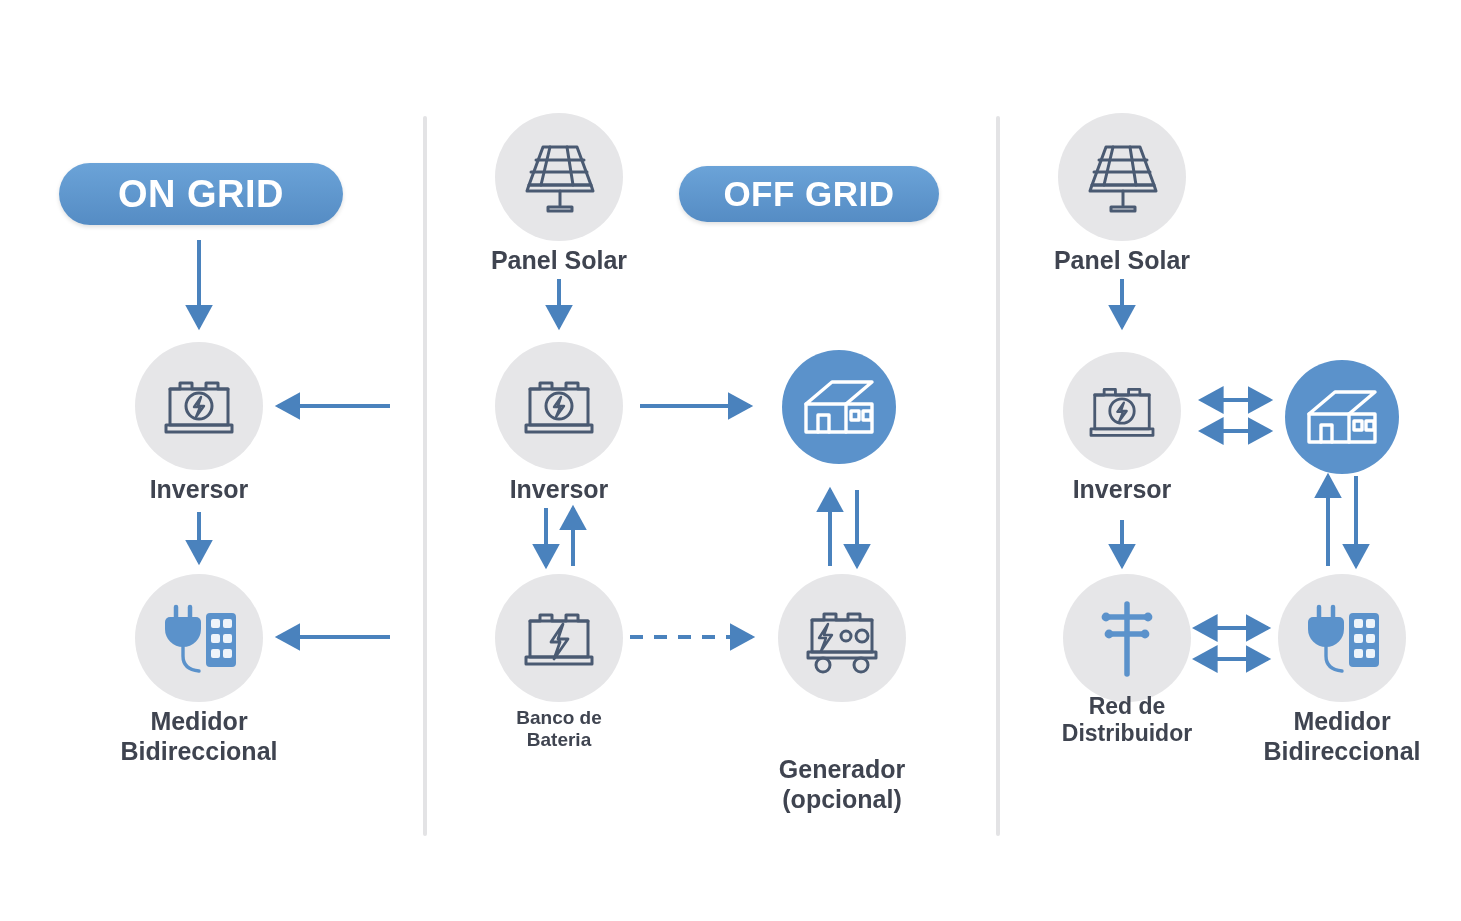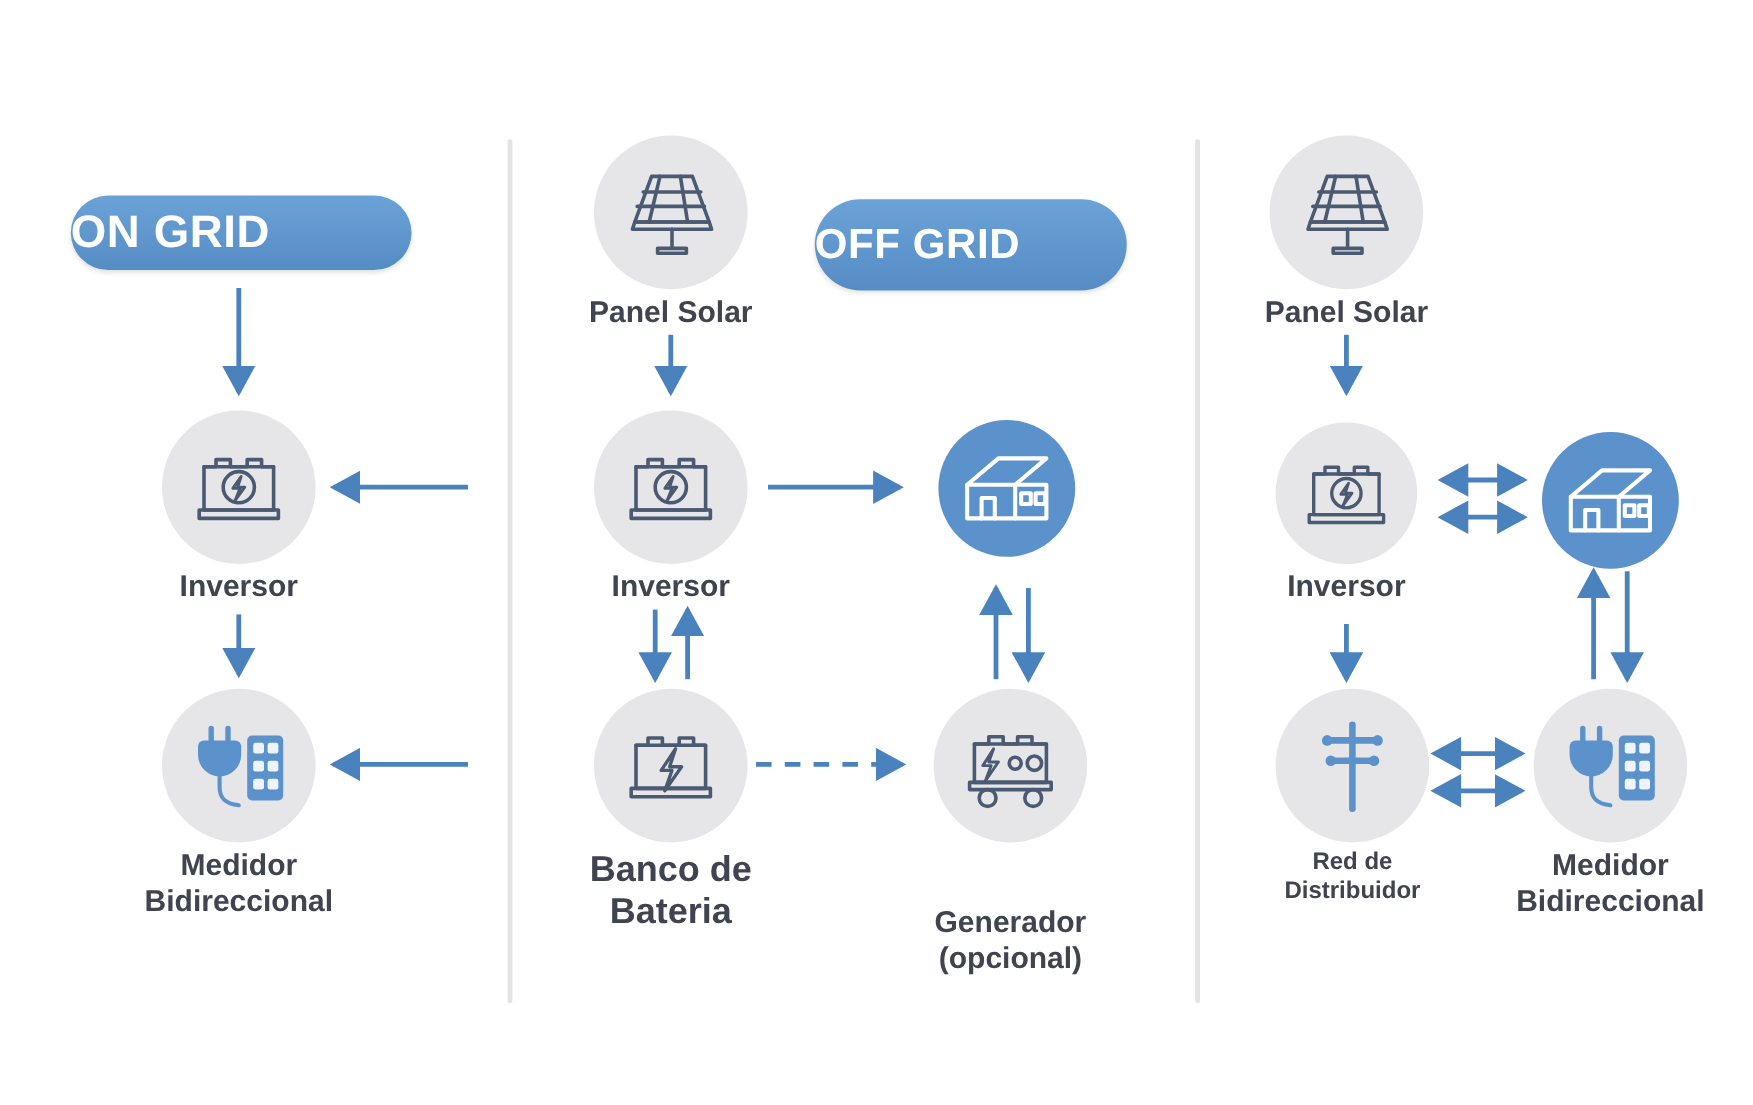--- a/index.html
+++ b/index.html
@@ -13,21 +13,21 @@
   .stage{position:absolute;left:0;top:0;width:1461px;height:921px;}
 
   
   .divider{
     position:absolute;width:4px;background:#e3e3e5;border-radius:2px;
   }
 
   
   .badge{
     position:absolute;
-    display:flex;align-items:center;justify-content:flex-start;
+    display:flex;align-items:center;justify-content:center;
     background:linear-gradient(180deg,#6ba3d8 0%,#558cc4 100%);
     color:#ffffff;
     border-radius:40px;
     font-weight:bold;
     letter-spacing:.5px;
     box-shadow:0 2px 4px rgba(0,0,0,.13);
     white-space:nowrap;
   }
 
   
@@ -54,21 +54,21 @@
 <body>
 
 <div class="stage">
 
   <div class="divider" style="left:423px;top:116px;height:720px;"></div>
   <div class="divider" style="left:996px;top:116px;height:720px;"></div>
 
   <div class="badge" style="left:59px;top:163px;width:284px;height:62px;font-size:38px;">
     <span>ON GRID</span>
   </div>
-  <div class="badge" style="left:679px;top:166px;width:260px;height:76px;font-size:35px;">
+  <div class="badge" style="left:679px;top:166px;width:260px;height:56px;font-size:35px;">
     <span>OFF GRID</span>
   </div>
 
   <svg class="arrows" viewBox="0 0 1461 921">
     <defs>
       <marker id="ah" markerWidth="7" markerHeight="7" refX="5.6" refY="3.5" orient="auto" markerUnits="strokeWidth">
         <path d="M0,0 L6.4,3.5 L0,7 Z" fill="#4a82bd"></path>
       </marker>
       <marker id="ahb" markerWidth="7" markerHeight="7" refX="1" refY="3.5" orient="auto" markerUnits="strokeWidth">
         <path d="M6.4,0 L0,3.5 L6.4,7 Z" fill="#4a82bd"></path>
@@ -192,21 +192,21 @@
     <div class="circle grey" style="left:0;top:0;width:128px;height:128px;">
       <svg width="74" height="66" viewBox="0 0 74 66">
         <g fill="none" stroke="#4a5a72" stroke-width="3" stroke-linejoin="round" stroke-linecap="round">
           <path d="M8 16 h10 v-6 h12 v6 h14 v-6 h12 v6 h10"></path>
           <rect x="8" y="16" width="58" height="36"></rect>
           <path d="M4 52 h66 v7 h-66 z"></path>
           <path d="M41 19 l-12 18 h9 l-6 17 l14 -20 h-10 z" stroke-width="2.8"></path>
         </g>
       </svg>
     </div>
-    <div class="nlabel" style="left:-46px;top:133px;width:220px;font-size:30px;">Banco de
+    <div class="nlabel" style="left:-46px;top:133px;width:220px;font-size:19px;">Banco de
 Bateria</div>
   </div>
 
   <div class="node" style="left:778px;top:574px;">
     <div class="circle grey" style="left:0;top:0;width:128px;height:128px;">
       <svg width="80" height="72" viewBox="0 0 80 72">
         <g fill="none" stroke="#4a5a72" stroke-width="3" stroke-linejoin="round" stroke-linecap="round">
           <path d="M10 18 h12 v-6 h12 v6 h12 v-6 h12 v6 h12"></path>
           <rect x="10" y="18" width="60" height="32"></rect>
           <path d="M6 50 h68 v6 h-68 z"></path>
@@ -276,21 +276,21 @@
           <path d="M13 36 h36"></path>
         </g>
         <g fill="#5b92cb">
           <circle cx="10" cy="19" r="4.4"></circle>
             <circle cx="52" cy="19" r="4.4"></circle>
           <circle cx="13" cy="36" r="4.4"></circle>
             <circle cx="49" cy="36" r="4.4"></circle>
         </g>
       </svg>
     </div>
-    <div class="nlabel" style="left:-46px;top:133px;width:220px;font-size:20px;">Red de
+    <div class="nlabel" style="left:-46px;top:119px;width:220px;font-size:23px;">Red de
 Distribuidor</div>
   </div>
 
   <div class="node" style="left:1278px;top:574px;">
     <div class="circle grey" style="left:0;top:0;width:128px;height:128px;">
       <svg width="78" height="74" viewBox="0 0 78 74">
         <g fill="none" stroke="#5b92cb" stroke-width="4.5" stroke-linecap="round">
           <path d="M16 6 v10"></path>
             <path d="M30 6 v10"></path>
         </g>

